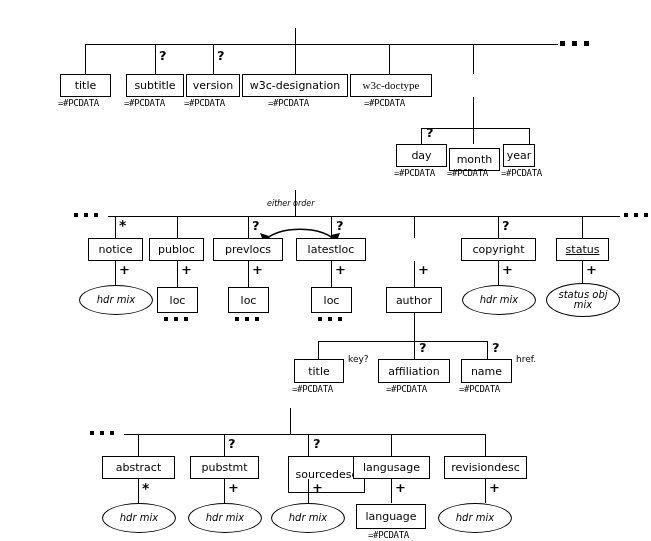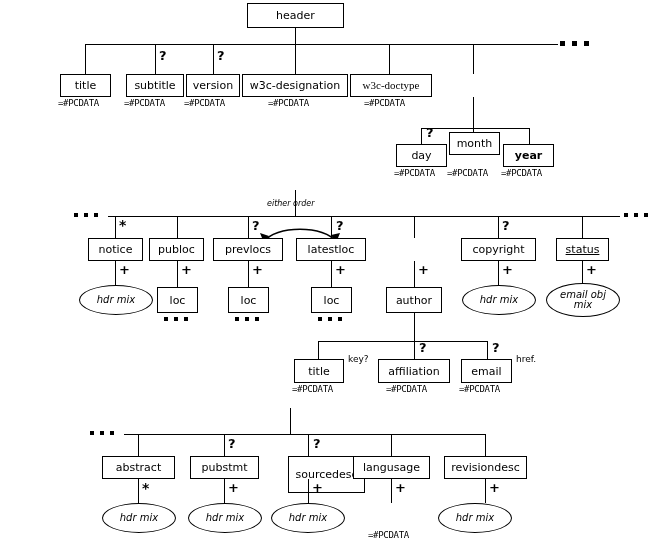--- a/index.html
+++ b/index.html
@@ -76,21 +76,20 @@
   .dots i{display:block;width:5px;height:5px;background:#000;}
   .dots.small i{width:4px;height:4px;}
   .dots.small{gap:6px;}
   svg.arrow{position:absolute;overflow:visible;}
 </style>
 </head>
 <body>
 
 <div id="diagram">
 
-  <div class="node" style="left:247px;top:3px;width:97px;height:25px;">header</div>
 
   <div class="v" style="left:295px;top:28px;height:16px;"></div>
 
   <div class="h" style="left:85px;top:44px;width:473px;"></div>
   <div class="dots" style="left:560px;top:41px;">
     <i></i>
       <i></i>
       <i></i>
   </div>
 
@@ -117,22 +116,22 @@
   <div class="pcdata" style="left:364px;top:99px;">=#PCDATA</div>
 
   <div class="v" style="left:473px;top:97px;height:31px;"></div>
   <div class="h" style="left:421px;top:128px;width:108px;"></div>
   <div class="v" style="left:421px;top:128px;height:16px;"></div>
   <div class="v" style="left:473px;top:128px;height:16px;"></div>
   <div class="v" style="left:529px;top:128px;height:16px;"></div>
   <div class="occ" style="left:426px;top:126px;">?</div>
 
   <div class="node" style="left:396px;top:144px;width:51px;height:23px;">day</div>
-  <div class="node" style="left:449px;top:132px;width:51px;height:23px;">month</div>
-  <div class="node" style="left:503px;top:144px;width:51px;height:23px;font-weight:bold;">year</div>
+  <div class="node" style="left:449px;top:148px;width:51px;height:23px;">month</div>
+  <div class="node" style="left:503px;top:144px;width:32px;height:23px;">year</div>
 
   <div class="pcdata" style="left:394px;top:169px;">=#PCDATA</div>
   <div class="pcdata" style="left:447px;top:169px;">=#PCDATA</div>
   <div class="pcdata" style="left:501px;top:169px;">=#PCDATA</div>
 
   <div class="v" style="left:295px;top:190px;height:26px;"></div>
 
   <div class="dots small" style="left:74px;top:213px;">
       <i></i>
       <i></i>
@@ -213,35 +212,35 @@
   <div class="dots small" style="left:318px;top:317px;">
       <i></i>
       <i></i>
       <i></i>
     </div>
 
   <div class="node" style="left:386px;top:287px;width:56px;height:26px;">author</div>
 
   <div class="ellipse" style="left:462px;top:285px;width:74px;height:30px;">hdr mix</div>
 
-  <div class="ellipse" style="left:546px;top:283px;width:74px;height:34px;">email obj
+  <div class="ellipse" style="left:546px;top:283px;width:74px;height:34px;">status obj
 mix</div>
 
   <div class="v" style="left:414px;top:313px;height:28px;"></div>
   <div class="h" style="left:318px;top:341px;width:169px;"></div>
   <div class="v" style="left:318px;top:341px;height:18px;"></div>
   <div class="v" style="left:414px;top:341px;height:18px;"></div>
   <div class="v" style="left:487px;top:341px;height:18px;"></div>
 
   <div class="occ" style="left:419px;top:341px;">?</div>
   <div class="occ" style="left:492px;top:341px;">?</div>
 
   <div class="node" style="left:294px;top:359px;width:50px;height:24px;">title</div>
   <div class="node" style="left:378px;top:359px;width:72px;height:24px;">affiliation</div>
-  <div class="node" style="left:461px;top:359px;width:51px;height:24px;">email</div>
+  <div class="node" style="left:461px;top:359px;width:51px;height:24px;">name</div>
 
   <div class="note" style="left:348px;top:355px;">key?</div>
   <div class="note" style="left:516px;top:355px;">href.</div>
 
   <div class="pcdata" style="left:292px;top:385px;">=#PCDATA</div>
   <div class="pcdata" style="left:386px;top:385px;">=#PCDATA</div>
   <div class="pcdata" style="left:459px;top:385px;">=#PCDATA</div>
 
   <div class="v" style="left:290px;top:408px;height:26px;"></div>
 
@@ -278,16 +277,17 @@
 
   <div class="v" style="left:391px;top:479px;height:24px;"></div>
   <div class="occ" style="left:395px;top:481px;">+</div>
 
   <div class="v" style="left:485px;top:479px;height:24px;"></div>
   <div class="occ" style="left:489px;top:481px;">+</div>
 
   <div class="ellipse" style="left:102px;top:503px;width:74px;height:30px;">hdr mix</div>
   <div class="ellipse" style="left:188px;top:503px;width:74px;height:30px;">hdr mix</div>
   <div class="ellipse" style="left:271px;top:503px;width:74px;height:30px;">hdr mix</div>
+  <div class="node" style="left:356px;top:504px;width:70px;height:25px;">language</div>
   <div class="pcdata" style="left:368px;top:531px;">=#PCDATA</div>
   <div class="ellipse" style="left:438px;top:503px;width:74px;height:30px;">hdr mix</div>
 
 </div>
 
 </body></html>

